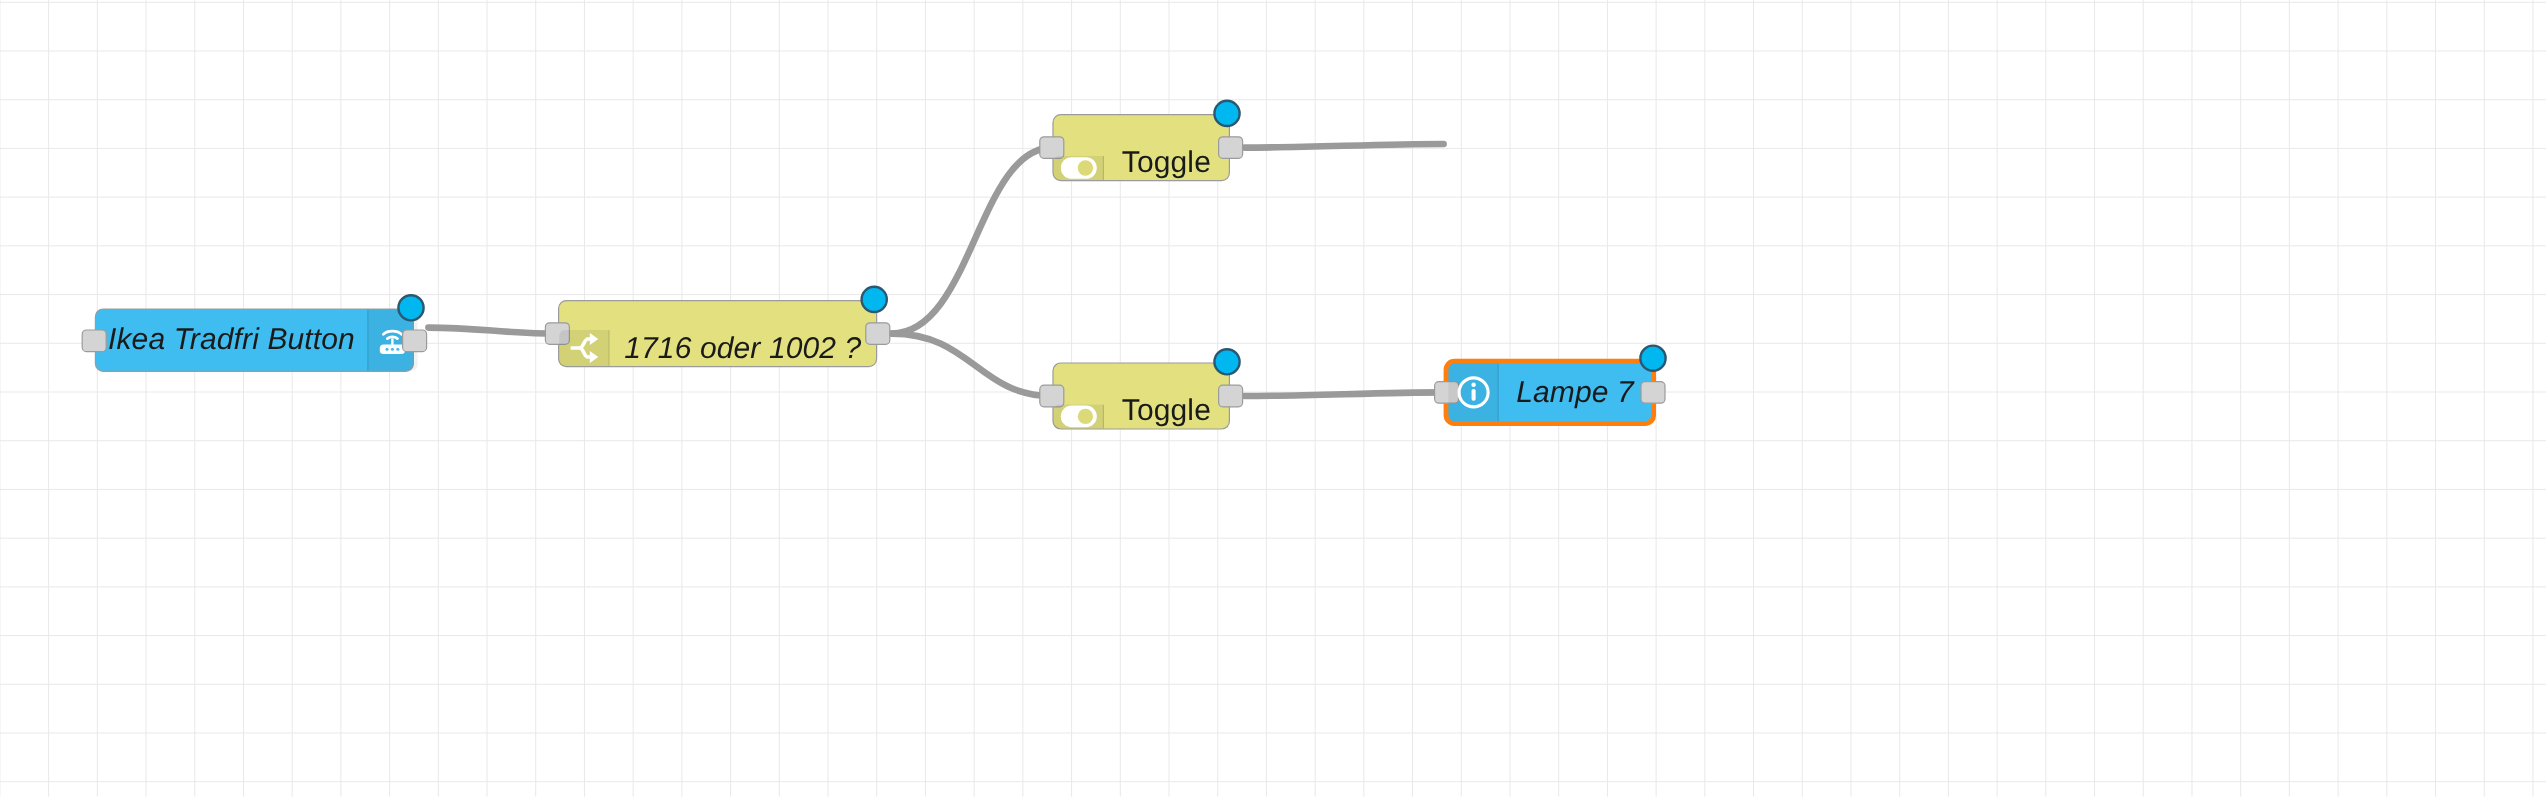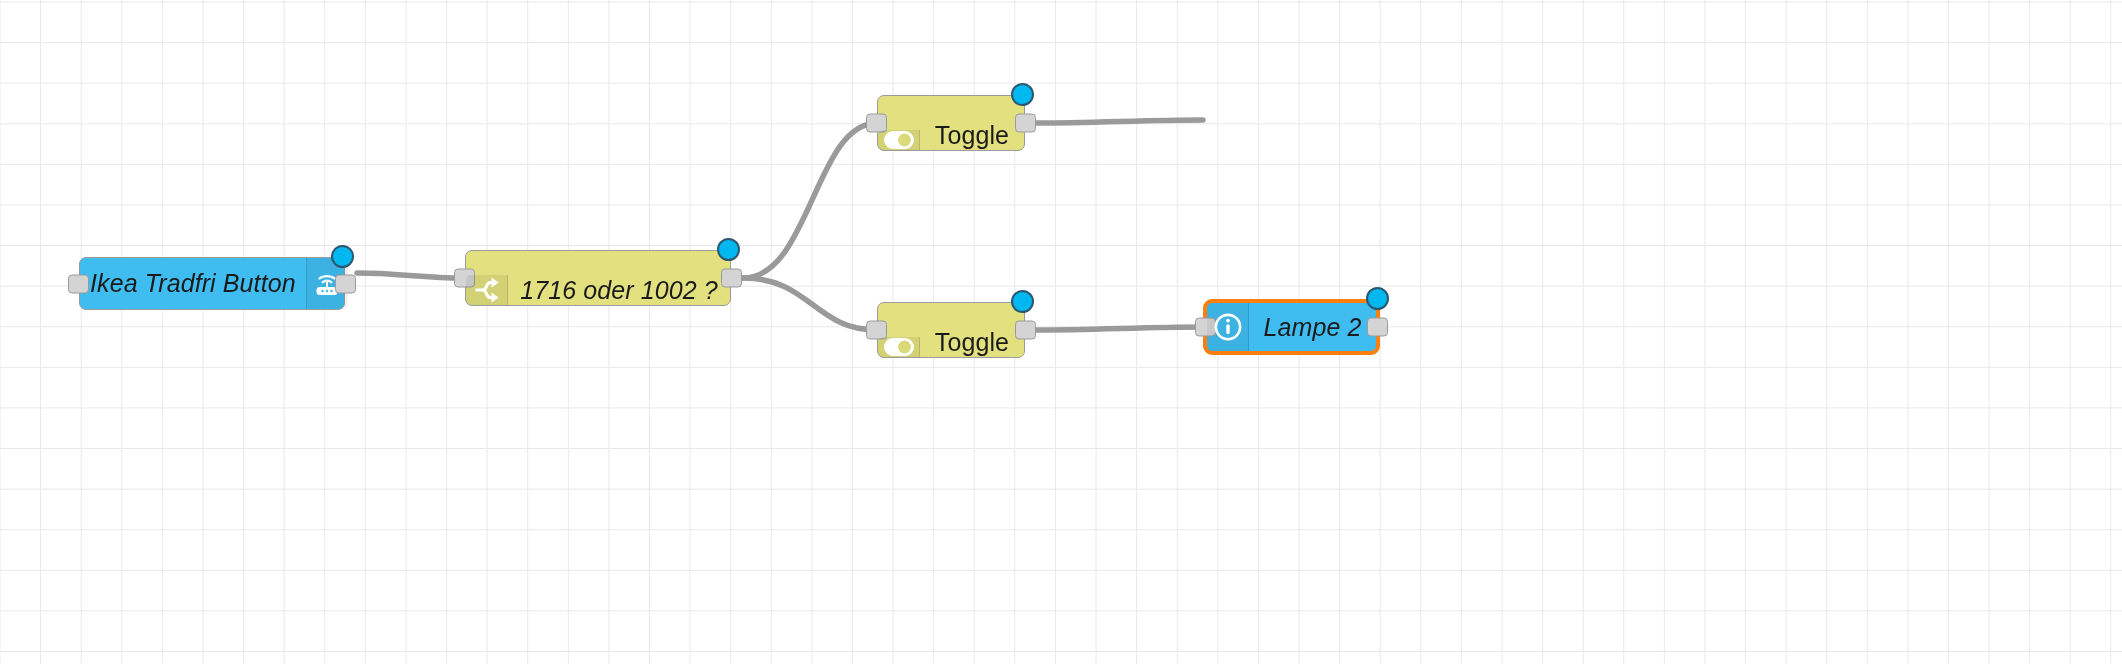--- a/index.html
+++ b/index.html
@@ -181,18 +181,18 @@
 
   <div class="node node-blue selected" style="left:1203px; top:299px; width:177px; height:56px;">
     <div class="port in"></div>
     <div class="icon-cell left shade-blue divider-left">
       <svg class="glyph" width="30" height="30" viewBox="0 0 30 30">
         <circle cx="15" cy="15" r="12.1" fill="none" stroke="#fff" stroke-width="2.6"></circle>
         <circle cx="15" cy="8.6" r="1.85" fill="#fff"></circle>
         <rect x="13.3" y="12.2" width="3.4" height="9.8" rx="1.5" fill="#fff"></rect>
       </svg>
     </div>
-    <div class="label-cell label-italic">Lampe 2</div>
+    <div class="label-cell label-italic">Lampe 7</div>
     <div class="status-dot"></div>
     <div class="port out"></div>
   </div>
 
 </div>
 
 </body></html>

